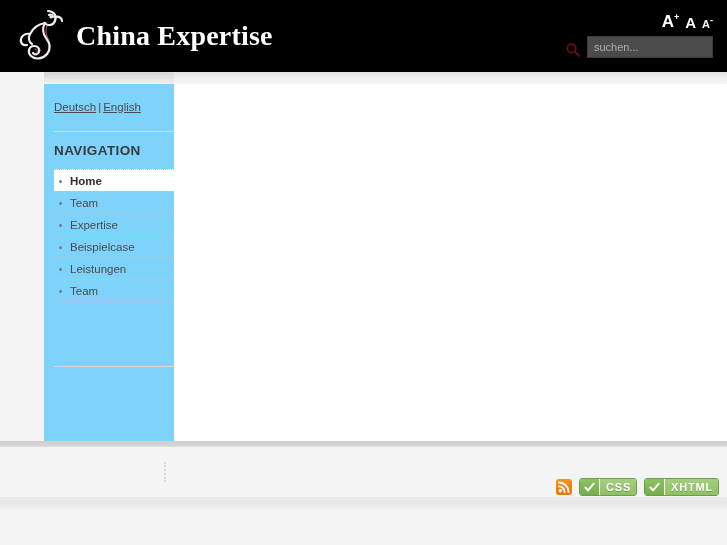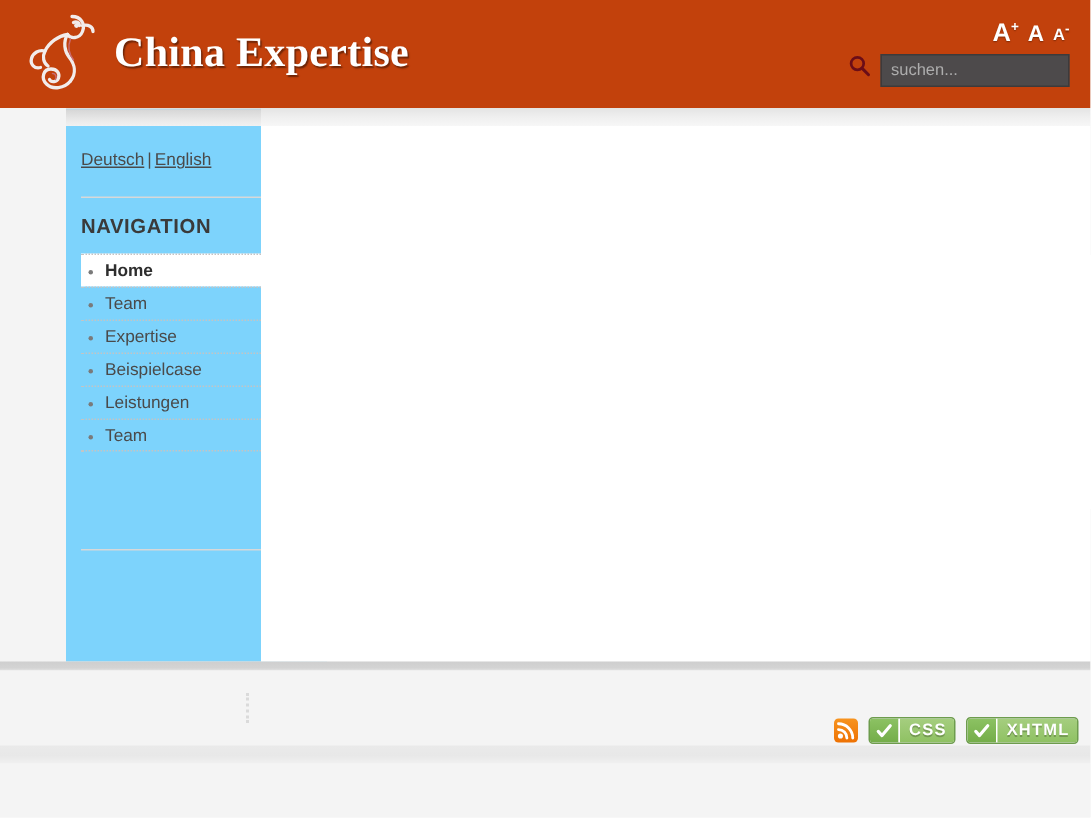--- a/index.html
+++ b/index.html
@@ -16,21 +16,21 @@
     color: #4a4a4a;
     position: relative;
   }
 
   
   .header {
     position: absolute;
     left: 0; top: 0;
     width: 727px;
     height: 72px;
-    background: #c2410c;
+    background: #000000;
     overflow: hidden;
   }
   .header-inner {
     position: relative;
     width: 727px;
     height: 72px;
   }
   .logo-block {
     position: absolute;
     left: 18px;
@@ -81,21 +81,21 @@
     font-size: 9px;
     vertical-align: super;
     line-height: 1;
   }
 
   .search-wrap {
     position: absolute;
     right: 14px;
     top: 36px;
     display: flex;
-    align-items: flex-start;
+    align-items: flex-end;
   }
   .search-icon {
     width: 16px;
     height: 16px;
     margin-right: 6px;
     position: relative;
     flex: 0 0 auto;
     cursor: pointer;
   }
   .search-input {

